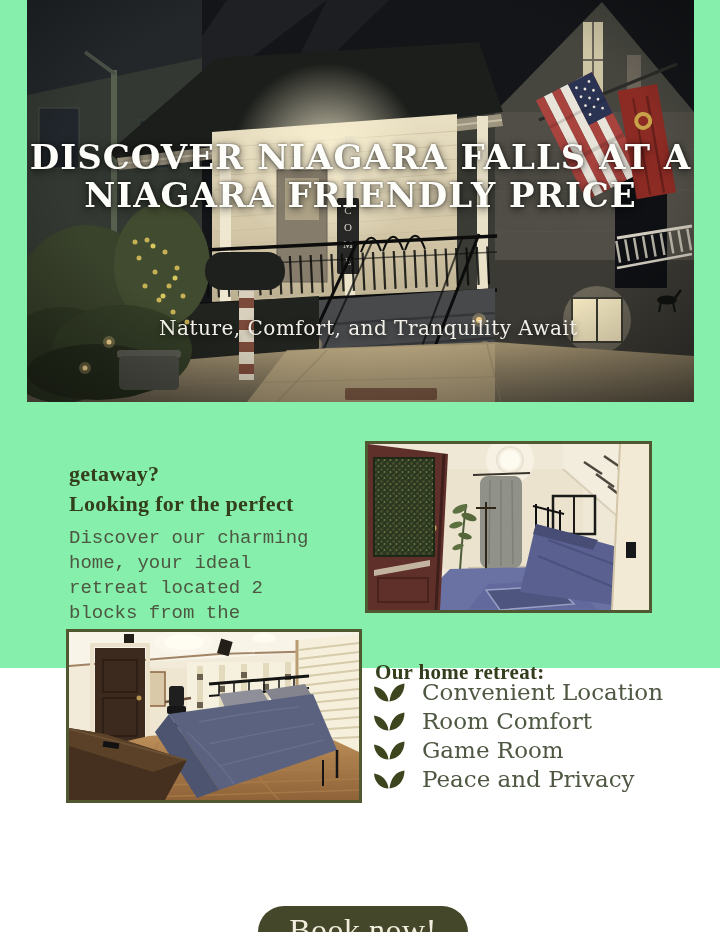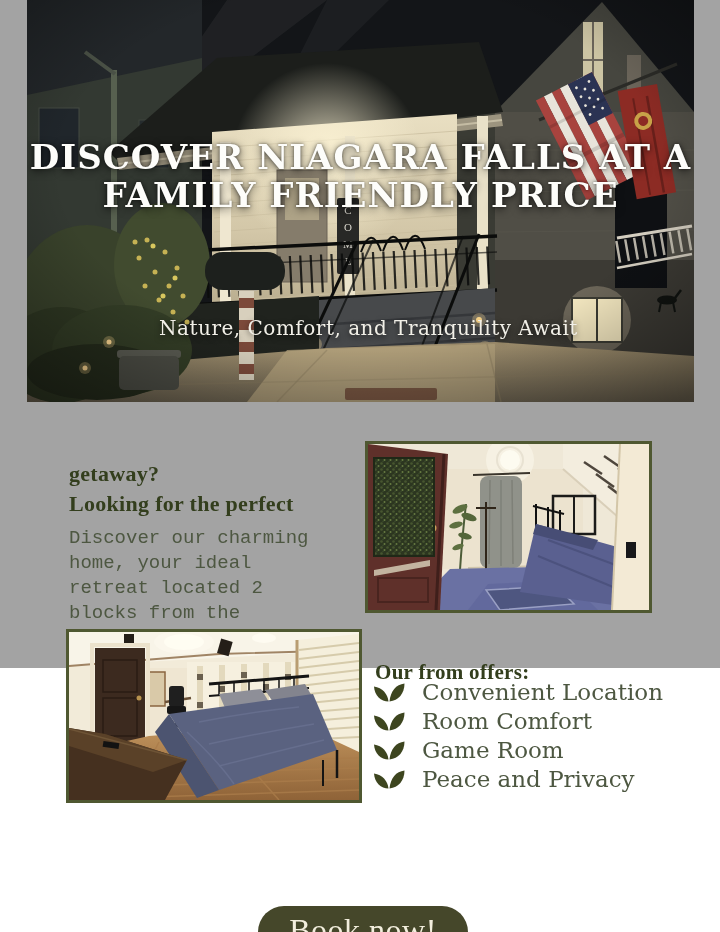--- a/index.html
+++ b/index.html
@@ -1,19 +1,19 @@
 <!DOCTYPE html>
 <html><head>
 <meta charset="utf-8">
 <style>
   html,body{margin:0;padding:0;}
   body{width:720px;height:932px;overflow:hidden;}
   .page{
     position:relative;width:720px;height:668px;
-    background:#a3a3a3;
+    background:#86efac;
     font-family:"DejaVu Serif","Liberation Serif",serif;
   }
   
   .hero{
     position:absolute;left:27px;top:0;width:667px;height:402px;
     background:#16181a;overflow:hidden;
   }
   .hero svg{display:block;width:667px;height:402px;}
   .hero-title{
     position:absolute;left:0;top:138px;width:100%;
@@ -304,21 +304,21 @@
         <line x1="10" y1="26" x2="108" y2="26" stroke="#671f1a" stroke-width="2"></line>
         <circle cx="34" cy="20" r="9" fill="#c7a248"></circle>
           <circle cx="34" cy="20" r="5" fill="#8c2b24"></circle>
       </g>
 
       <rect width="667" height="402" fill="url(#vig)"></rect>
     </svg>
 
     <div class="hero-title">
       <span>DISCOVER NIAGARA FALLS AT A</span>
-      <span>FAMILY FRIENDLY PRICE</span>
+      <span>NIAGARA FRIENDLY PRICE</span>
     </div>
     <div class="hero-subtitle">Nature, Comfort, and Tranquility Await</div>
   </div>
 
   <h2 class="intro-heading">
     <span>getaway?</span>
     <span>Looking for the perfect</span>
   </h2>
   <p class="intro-paragraph">Discover our charming home, your ideal retreat located 2 blocks from the Niagara River.</p>
 
@@ -522,21 +522,21 @@
 
       <g>
         <polygon points="0,96 36,102 118,128 96,168 0,168" fill="#45301f"></polygon>
         <polygon points="0,96 36,102 118,128 84,140 0,114" fill="#5a4128"></polygon>
         <line x1="0" y1="97" x2="118" y2="128" stroke="#6e5436" stroke-width="1.5"></line>
         <rect x="34" y="110" width="16" height="6" fill="#121212" transform="rotate(8 42 113)"></rect>
       </g>
     </svg>
   </div>
 
-  <h3 class="offers-heading">Our from offers:</h3>
+  <h3 class="offers-heading">Our home retreat:</h3>
   <ul class="offers-list">
     <li class="offer-item">
       <svg width="34" height="21" viewBox="0 0 34 21">
           <path d="M16.5,19.5 C9,19.5 2.5,13.5 2,4.5 C10.5,6 15.5,11.5 16.5,19.5 Z" fill="#3d451f"></path>
           <path d="M17.5,19.5 C18.5,9 24,2.5 32.5,1.5 C32.5,11.5 26.5,18.5 17.5,19.5 Z" fill="#3d451f"></path>
         </svg>
       <span class="offer-label">Convenient Location</span>
     </li>
     <li class="offer-item">
       <svg width="34" height="21" viewBox="0 0 34 21">

